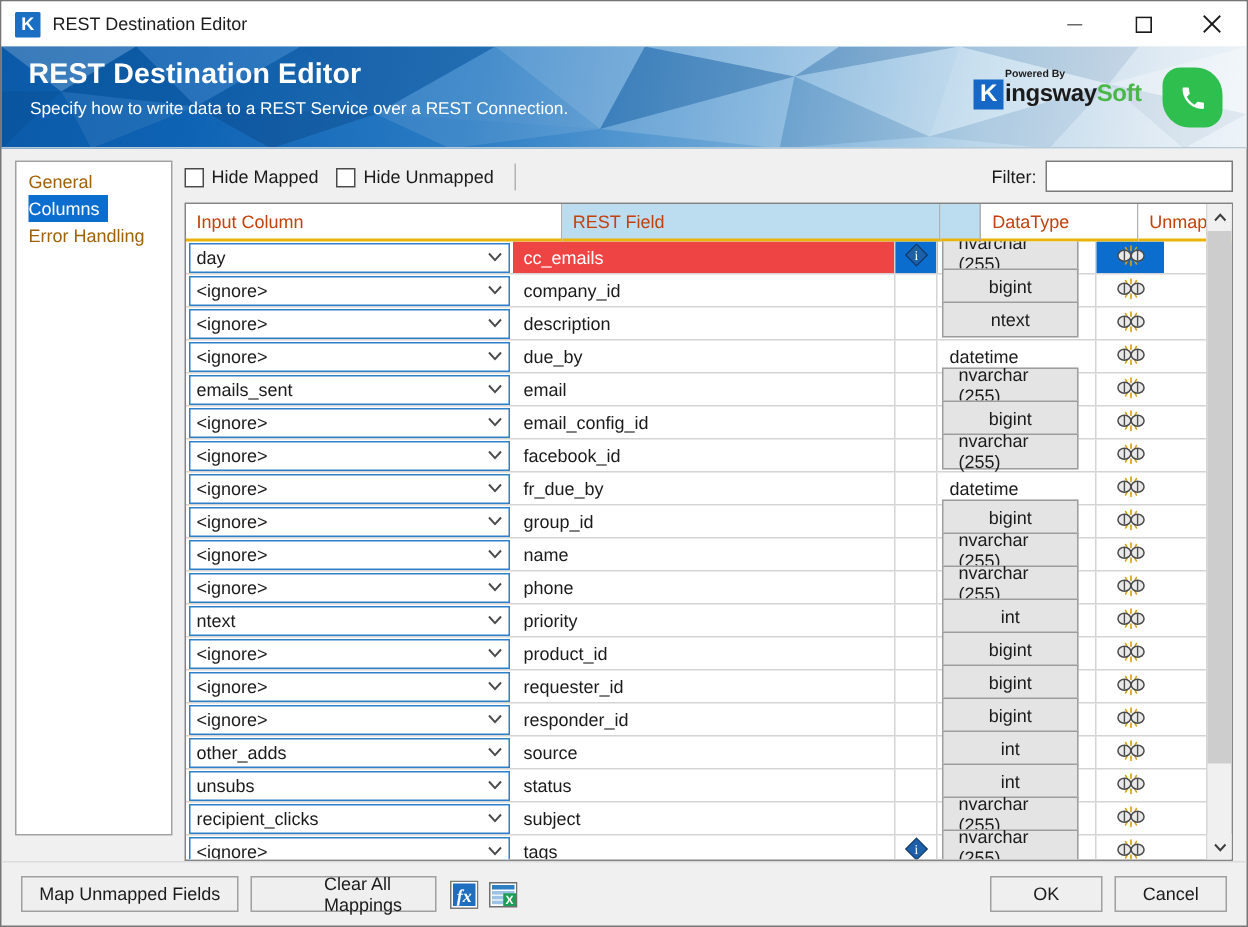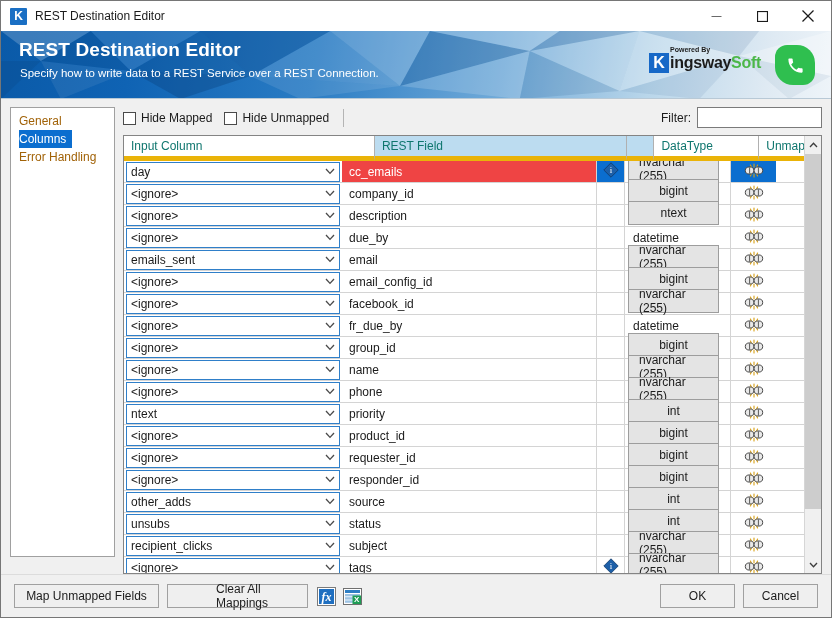--- a/index.html
+++ b/index.html
@@ -203,25 +203,25 @@
     overflow: hidden;
   }
   .grid-head {
     display: flex;
     height: 25px;
     flex: none;
     background: #ffffff;
   }
   .hc {
     font-size: 12px;
-    color: #0f766e;
+    color: #c2410c;
     display: flex; align-items: center;
     padding-left: 7px;
     border-right: 1px solid #b0b0b0;
-    border-bottom: 5px solid #eab308;
+    border-bottom: 2px solid #eab308;
     background: #ffffff;
   }
   .hc.blue { background: #bcdcf0; }
   .hc-input { width: 254px; }
   .hc-rest  { width: 255px; }
   .hc-info  { width: 28px; padding-left: 0; }
   .hc-type  { width: 106px; }
   .hc-unmap { width: 45px; border-right: none; }
   .hc-sb    { width: 17px; padding: 0; border-right: none; background:#f0f0f0; }
 
@@ -331,21 +331,21 @@
     background: #efefef;
     font-size: 12px;
     font-family: "Liberation Sans", sans-serif;
     color: #1b1b1b;
     display: flex; align-items: center; justify-content: center;
     padding: 0 10px;
     margin-right: 8px;
   }
   .btn.w-refresh { width: 133px; }
   .btn.w-map { width: 145px; }
-  .btn.w-clear { width: 141px; padding-left: 48px; }
+  .btn.w-clear { width: 124px; padding-left: 48px; }
   .iconbtn {
     width: 20px; height: 20px;
     display: flex; align-items: center; justify-content: center;
     margin-right: 6px;
   }
   .footer-right {
     position: absolute; right: 13px; top: 9px;
     display: flex;
   }
   .btn.w-ok { width: 75px; margin-right: 8px; }

